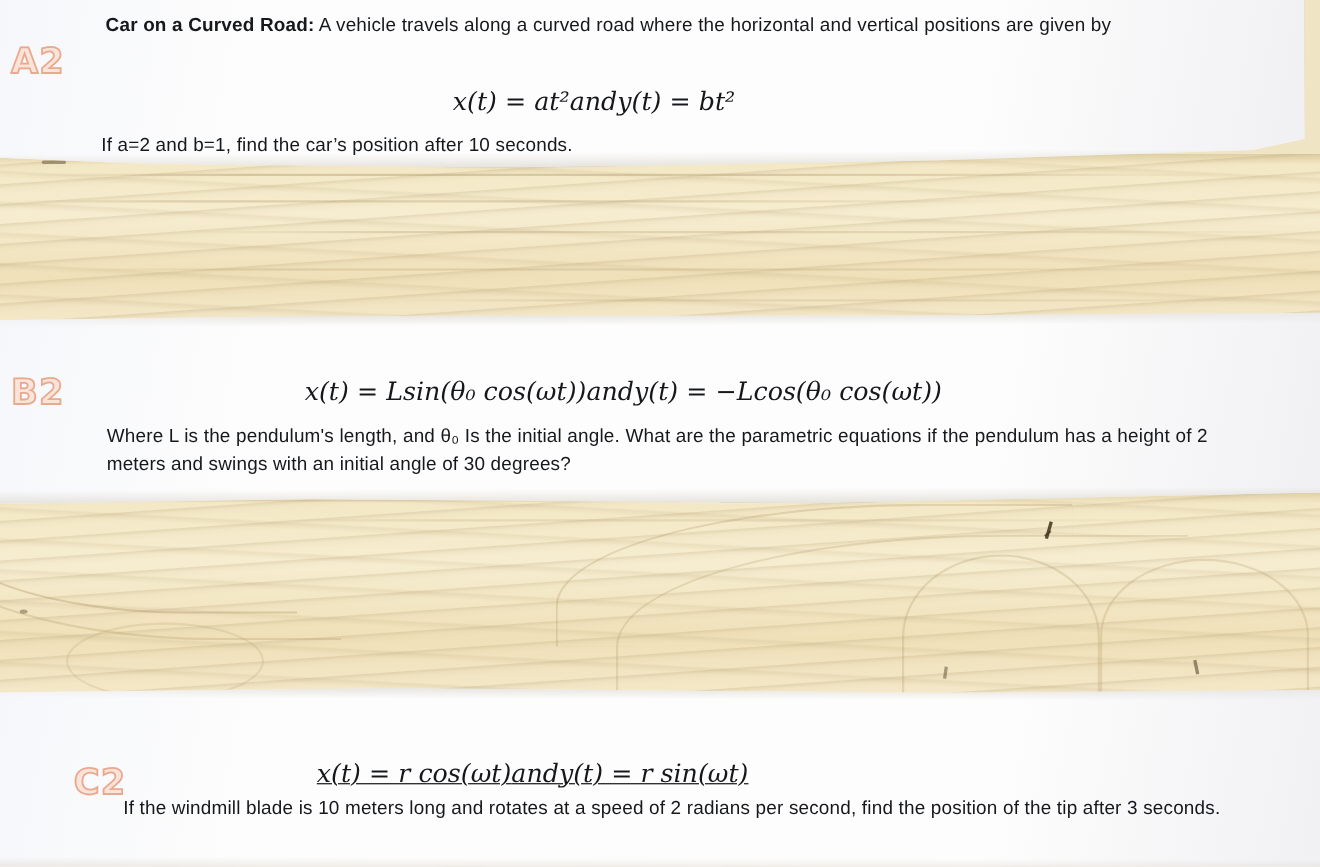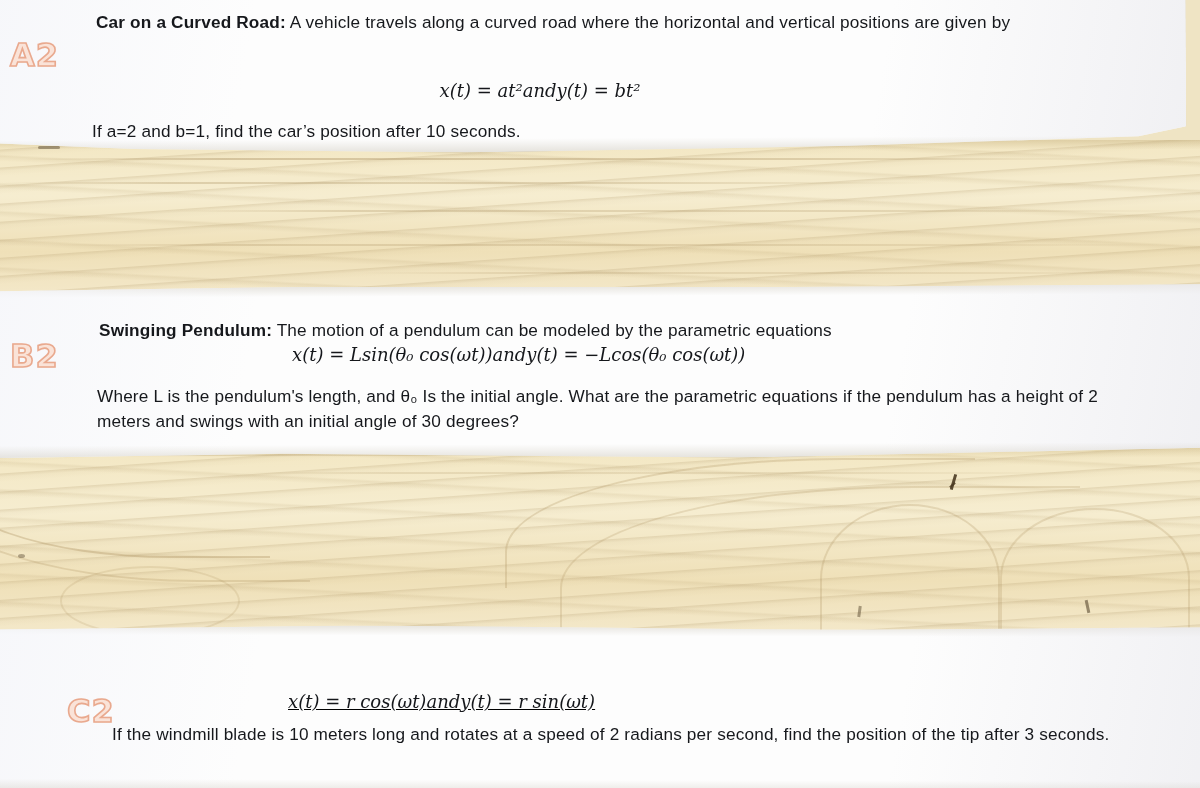--- a/index.html
+++ b/index.html
@@ -89,21 +89,21 @@
     color:#16181c;
     font-size:17.2px;
     line-height:1.45;
     letter-spacing:.01em;
     font-family:"Liberation Sans", sans-serif;
   }
   .q-title{ font-weight:bold; }
   .mathline{
     font-family:"DejaVu Serif","Liberation Serif",serif;
     font-style:italic;
-    font-size:18px;
+    font-size:23px;
     color:#15171b;
     white-space:nowrap;
     text-align:center;
   }
   .center-math{ text-align:center; }
 
   
   .code-label{
     position:absolute;
     font-family:"DejaVu Sans", sans-serif;
@@ -172,25 +172,22 @@
   </div>
 
   <div class="code-label" style="left:10px;top:36px;">A2</div>
 
   <div class="paper" id="paper-b">
     <div class="topshade"></div>
     <div class="sheen"></div>
     <div class="botshade"></div>
   </div>
 
-  <div class="block" style="left:99px;top:318px;width:1000px;">
-    <p class="q-text para"><span class="q-title">Swinging Pendulum:</span><span> The motion of a pendulum can be modeled by the parametric equations</span></p>
-  </div>
-
-  <div class="block" style="left:292px;top:344px;">
+
+  <div class="block" style="left:277px;top:344px;">
     <span class="mathline">x(t) = Lsin(θ₀ cos(ωt))</span><span class="mathline and">and</span><span class="mathline">y(t) = −Lcos(θ₀ cos(ωt))</span>
   </div>
 
   <div class="block" style="left:97px;top:384px;width:1056px;">
     <p class="q-text para">Where L is the pendulum's length, and θ₀ Is the initial angle. What are the parametric equations if the pendulum has a height of 2 meters and swings with an initial angle of 30 degrees?</p>
   </div>
 
   <div class="code-label" style="left:10px;top:337px;">B2</div>
 
   <div class="paper" id="paper-c">

